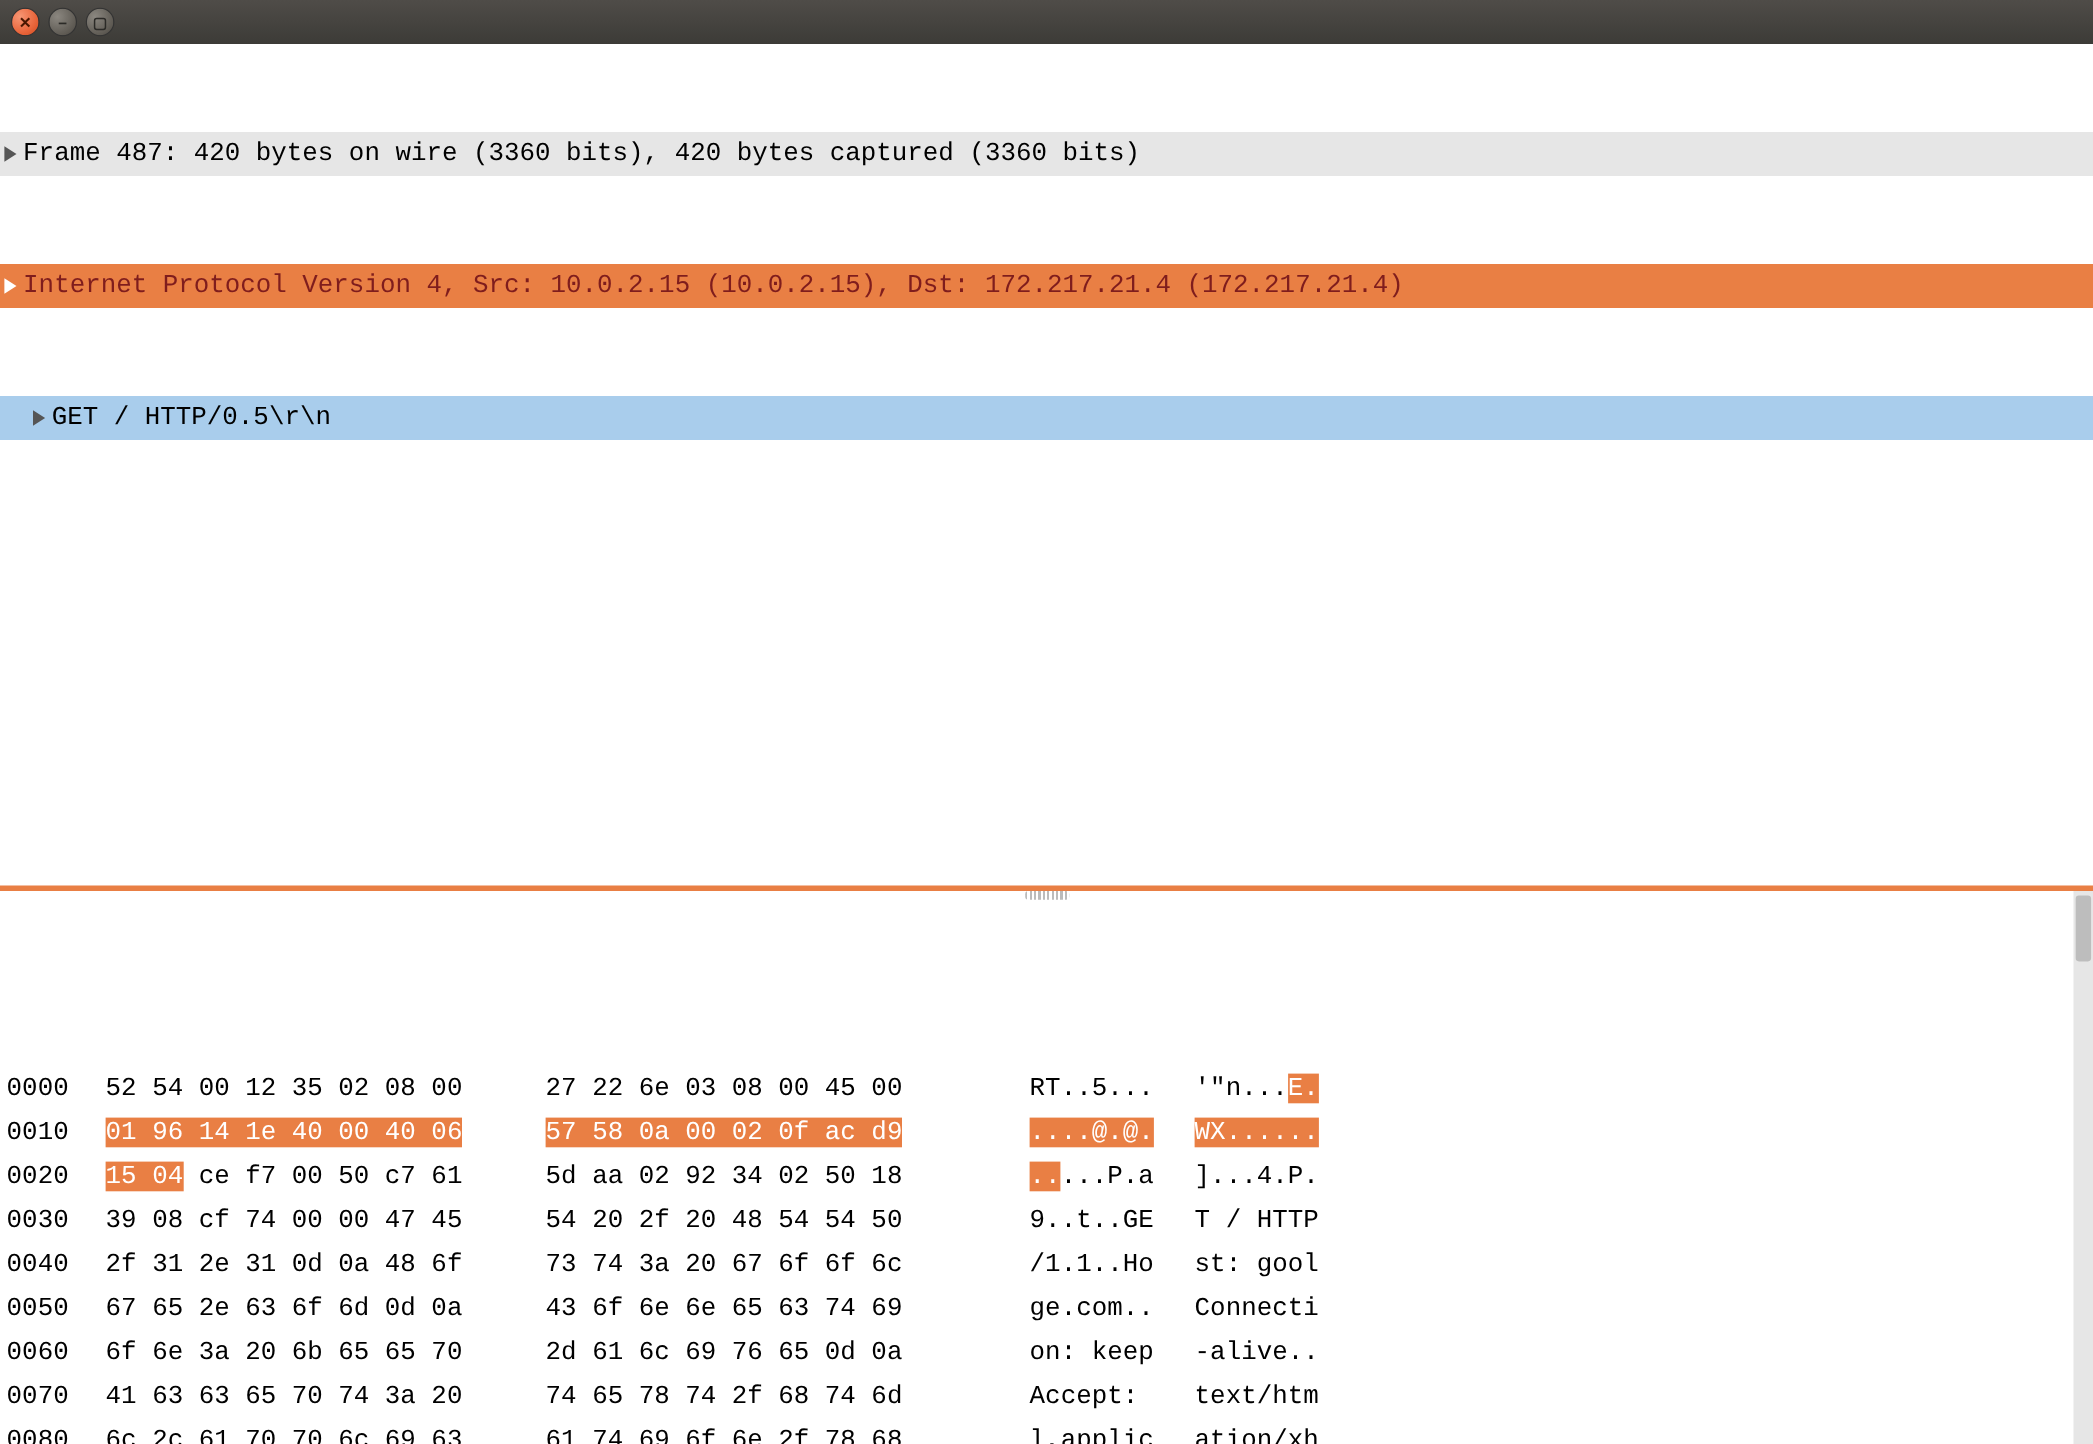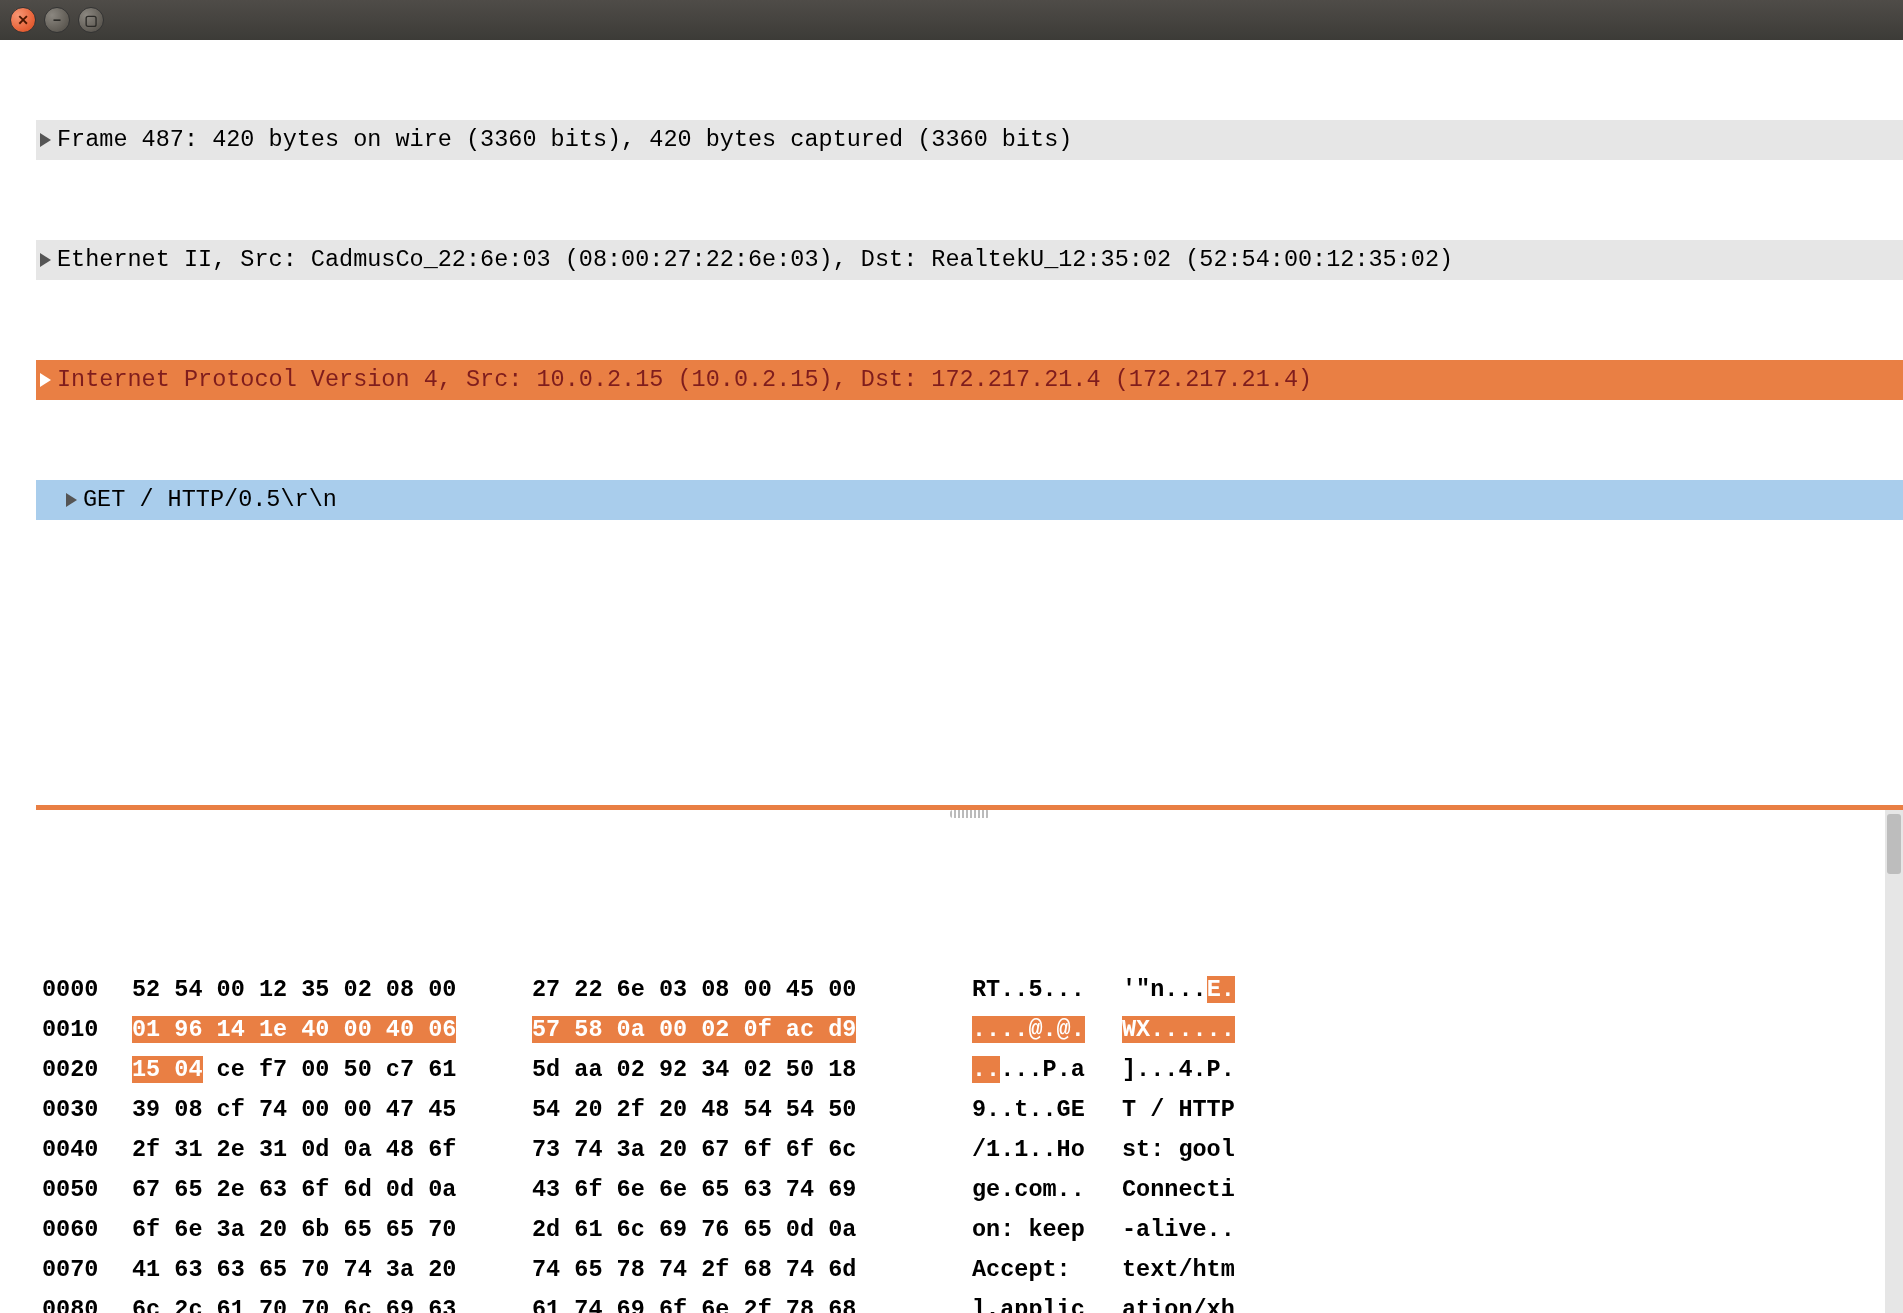--- a/index.html
+++ b/index.html
@@ -28,21 +28,20 @@
     border: 1px solid #333;
   }
   .win-close { background: radial-gradient(circle at 30% 30%, #f79674, #e9663c 60%, #d24a1d); color:#4a1600;}
   .win-min, .win-max { background: radial-gradient(circle at 30% 30%, #8b8780, #5f5b54 70%, #4a4742); color:#2b2a27;}
   .titlebar .title-text { margin-left: 18px; }
   .content {
     height: calc(100% - 40px);
     display: flex;
     flex-direction: column;
     background: #fff;
-    padding-left: 36px;
   }
   .tree-pane {
     flex: 0 0 770px;
     overflow: auto;
     font-family: "Liberation Mono","DejaVu Sans Mono","Menlo","Consolas",monospace;
     font-size: 23.5px;
     line-height: 40px;
     white-space: pre;
     border-bottom: 5px solid #e97f44;
   }
@@ -86,21 +85,21 @@
     position: relative;
   }
   .hex-grip {
     position: absolute;
     top: 0; left: 50%;
     transform: translateX(-50%);
     width: 40px; height: 8px;
     background: repeating-linear-gradient(90deg,#bbb 0 2px, transparent 2px 4px);
     border-radius: 3px;
   }
-  .hex-line { padding-left: 6px; position: relative; font-weight: bold; }
+  .hex-line { padding-left: 6px; position: relative; }
   .hex-off  { display:inline-block; width: 90px; }
   .hex-bytes1 { display:inline-block; width: 400px; }
   .hex-bytes2 { display:inline-block; width: 400px; }
   .hex-ascii1 { display:inline-block; width: 150px; margin-left: 40px;}
   .hex-ascii2 { display:inline-block; }
   mark {
     background: #e97f44;
     color: #fff;
     padding: 0;
   }
@@ -122,24 +121,20 @@
   <span class="win-btn win-max">▢</span>
 </div>
 
 <div class="content">
 
   <div class="tree-pane">
     <div class="row bg-grey">
       <span class="arrow right"></span>
       <span class="rowtext">Frame 487: 420 bytes on wire (3360 bits), 420 bytes captured (3360 bits)</span>
     </div>
-    <div class="row bg-grey">
-      <span class="arrow right"></span>
-      <span class="rowtext">Ethernet II, Src: CadmusCo_22:6e:03 (08:00:27:22:6e:03), Dst: RealtekU_12:35:02 (52:54:00:12:35:02)</span>
-    </div>
     <div class="row bg-orange">
       <span class="arrow right light"></span>
       <span class="rowtext">Internet Protocol Version 4, Src: 10.0.2.15 (10.0.2.15), Dst: 172.217.21.4 (172.217.21.4)</span>
     </div>
     <div class="row bg-blue indent1">
       <span class="arrow right"></span>
       <span class="rowtext">GET / HTTP/0.5\r\n</span>
     </div>
     
     

